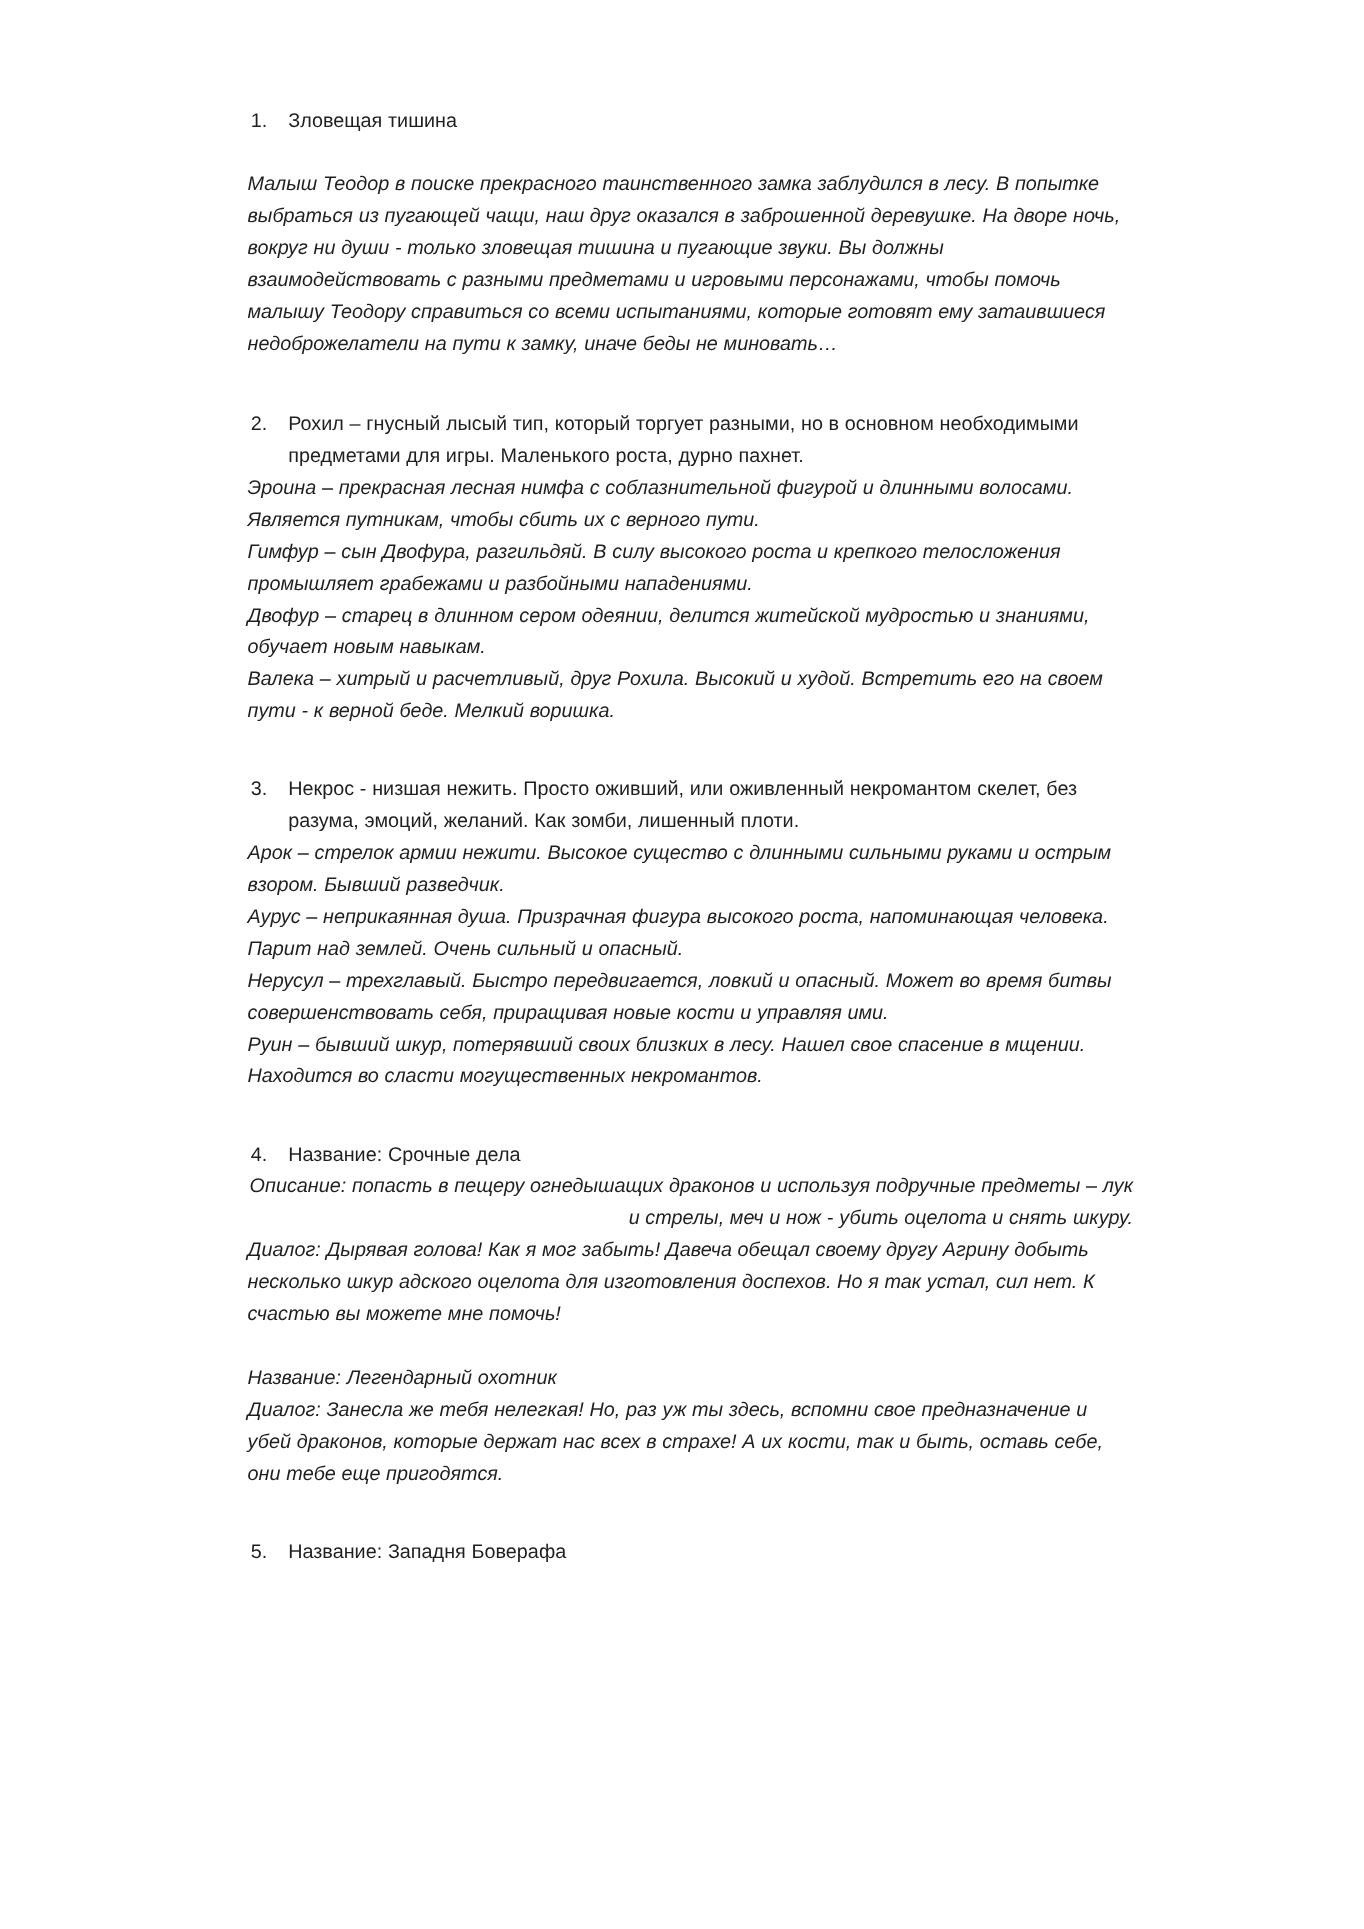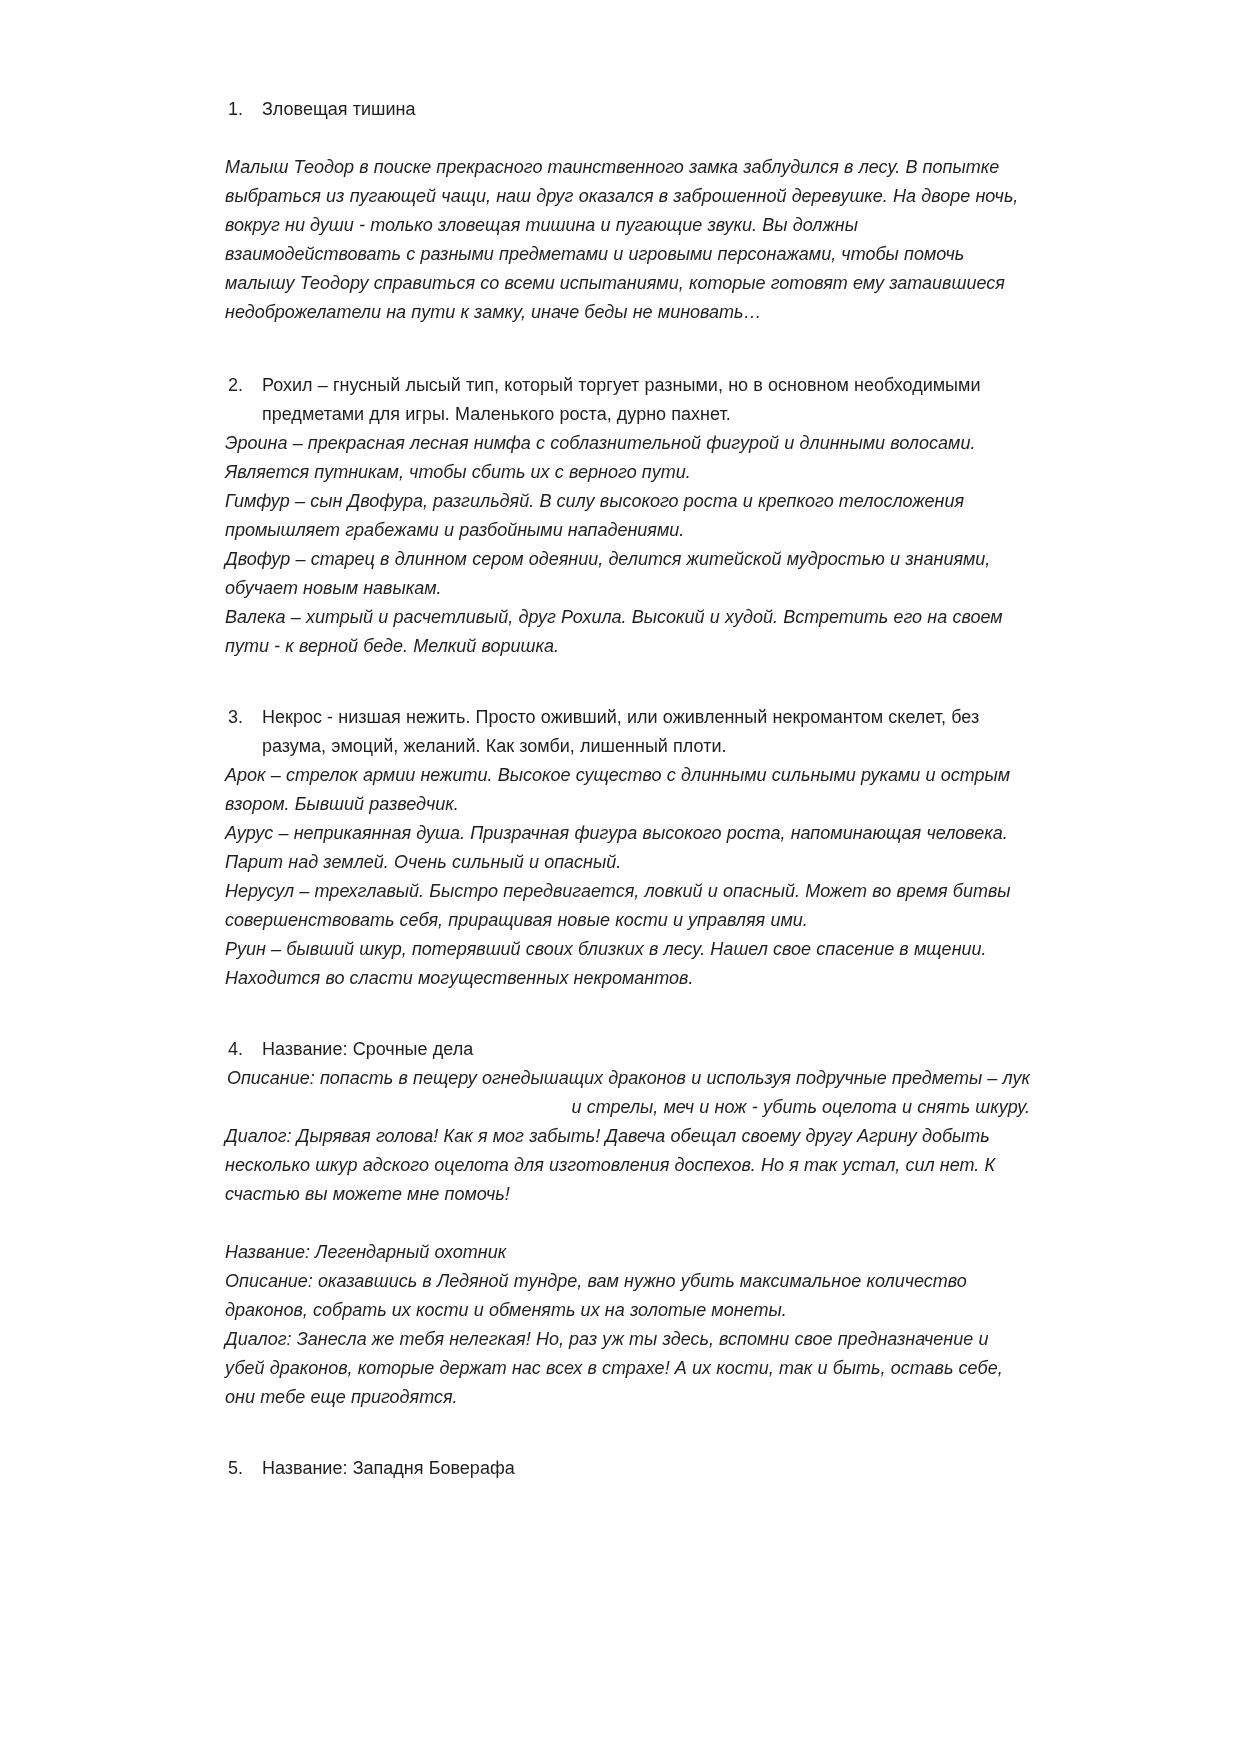--- a/index.html
+++ b/index.html
@@ -50,18 +50,17 @@
       <div class="block paragraph">Арок – стрелок армии нежити. Высокое существо с длинными сильными руками и острым взором. Бывший разведчик.</div>
       <div class="block paragraph">Аурус – неприкаянная душа. Призрачная фигура высокого роста, напоминающая человека. Парит над землей. Очень сильный и опасный.</div>
       <div class="block paragraph">Нерусул – трехглавый. Быстро передвигается, ловкий и опасный. Может во время битвы совершенствовать себя, приращивая новые кости и управляя ими.</div>
       <div class="block paragraph">Руин – бывший шкур, потерявший своих близких в лесу. Нашел свое спасение в мщении. Находится во сласти могущественных некромантов.</div>
       <div class="spacer" style="height: 42px;"></div>
       <div class="block list-item"><span class="num">4.</span><span>Название: Срочные дела</span></div>
       <div class="block paragraph hang">Описание: попасть в пещеру огнедышащих драконов и используя подручные предметы – лук и стрелы, меч и нож - убить оцелота и снять шкуру.</div>
       <div class="block paragraph">Диалог: Дырявая голова! Как я мог забыть! Давеча обещал своему другу Агрину добыть несколько шкур адского оцелота для изготовления доспехов. Но я так устал, сил нет. К счастью вы можете мне помочь!</div>
       <div class="spacer" style="height: 29px;"></div>
       <div class="block paragraph">Название: Легендарный охотник</div>
-      <div class="block paragraph">Описание: оказавшись в Ледяной тундре, вам нужно убить максимальное количество драконов, собрать их кости и обменять их на золотые монеты.</div>
       <div class="block paragraph">Диалог: Занесла же тебя нелегкая! Но, раз уж ты здесь, вспомни свое предназначение и убей драконов, которые держат нас всех в страхе! А их кости, так и быть, оставь себе, они тебе еще пригодятся.</div>
       <div class="spacer" style="height: 42px;"></div>
       <div class="block list-item"><span class="num">5.</span><span>Название: Западня Боверафа</span></div>
     </div>
 </div>
 
 </body></html>

